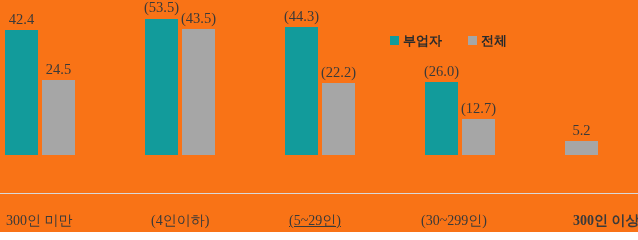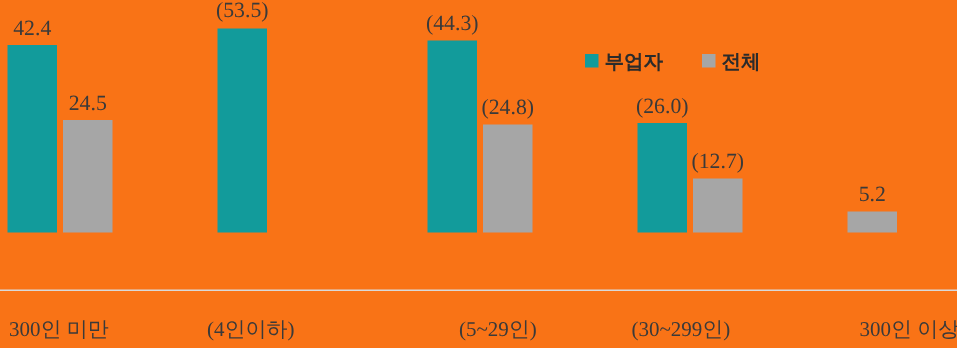--- a/index.html
+++ b/index.html
@@ -136,31 +136,35 @@
         </div>
       </div>
     </div>
 
     <div class="group" style="left:145px;">
       <div class="bars">
         <div class="bar-wrap">
           <span class="bar-label">(53.5)</span>
           <span class="bar series-a" style="height:154px;"></span>
         </div>
+        <div class="bar-wrap">
+          <span class="bar-label">(43.5)</span>
+          <span class="bar series-b" style="height:126px;"></span>
+        </div>
       </div>
     </div>
 
     <div class="group" style="left:285px;">
       <div class="bars">
         <div class="bar-wrap">
           <span class="bar-label">(44.3)</span>
           <span class="bar series-a" style="height:128px;"></span>
         </div>
         <div class="bar-wrap">
-          <span class="bar-label">(24.8)</span>
+          <span class="bar-label">(22.2)</span>
           <span class="bar series-b" style="height:72px;"></span>
         </div>
       </div>
     </div>
 
     <div class="group" style="left:425px;">
       <div class="bars">
         <div class="bar-wrap">
           <span class="bar-label">(26.0)</span>
           <span class="bar series-a" style="height:73px;"></span>
@@ -189,18 +193,18 @@
       <span class="legend-swatch series-a"></span>
       <span class="legend-label">부업자</span>
     </div>
     <div class="legend-item">
       <span class="legend-swatch series-b"></span>
       <span class="legend-label">전체</span>
     </div>
   </div>
 
   <div class="cat-label" style="left:6px;">300인 미만</div>
-  <div class="cat-label" style="left:138px;">(4인이하)</div>
-  <div class="cat-label" style="left:306px;">(5~29인)</div>
+  <div class="cat-label" style="left:151px;">(4인이하)</div>
+  <div class="cat-label" style="left:289px;text-decoration:underline;">(5~29인)</div>
   <div class="cat-label" style="left:421px;text-align:right;">(30~299인)</div>
-  <div class="cat-label" style="left:573px;">300인 이상</div>
+  <div class="cat-label" style="left:573px;font-weight:bold;">300인 이상</div>
 
 </div>
 
 </body></html>

